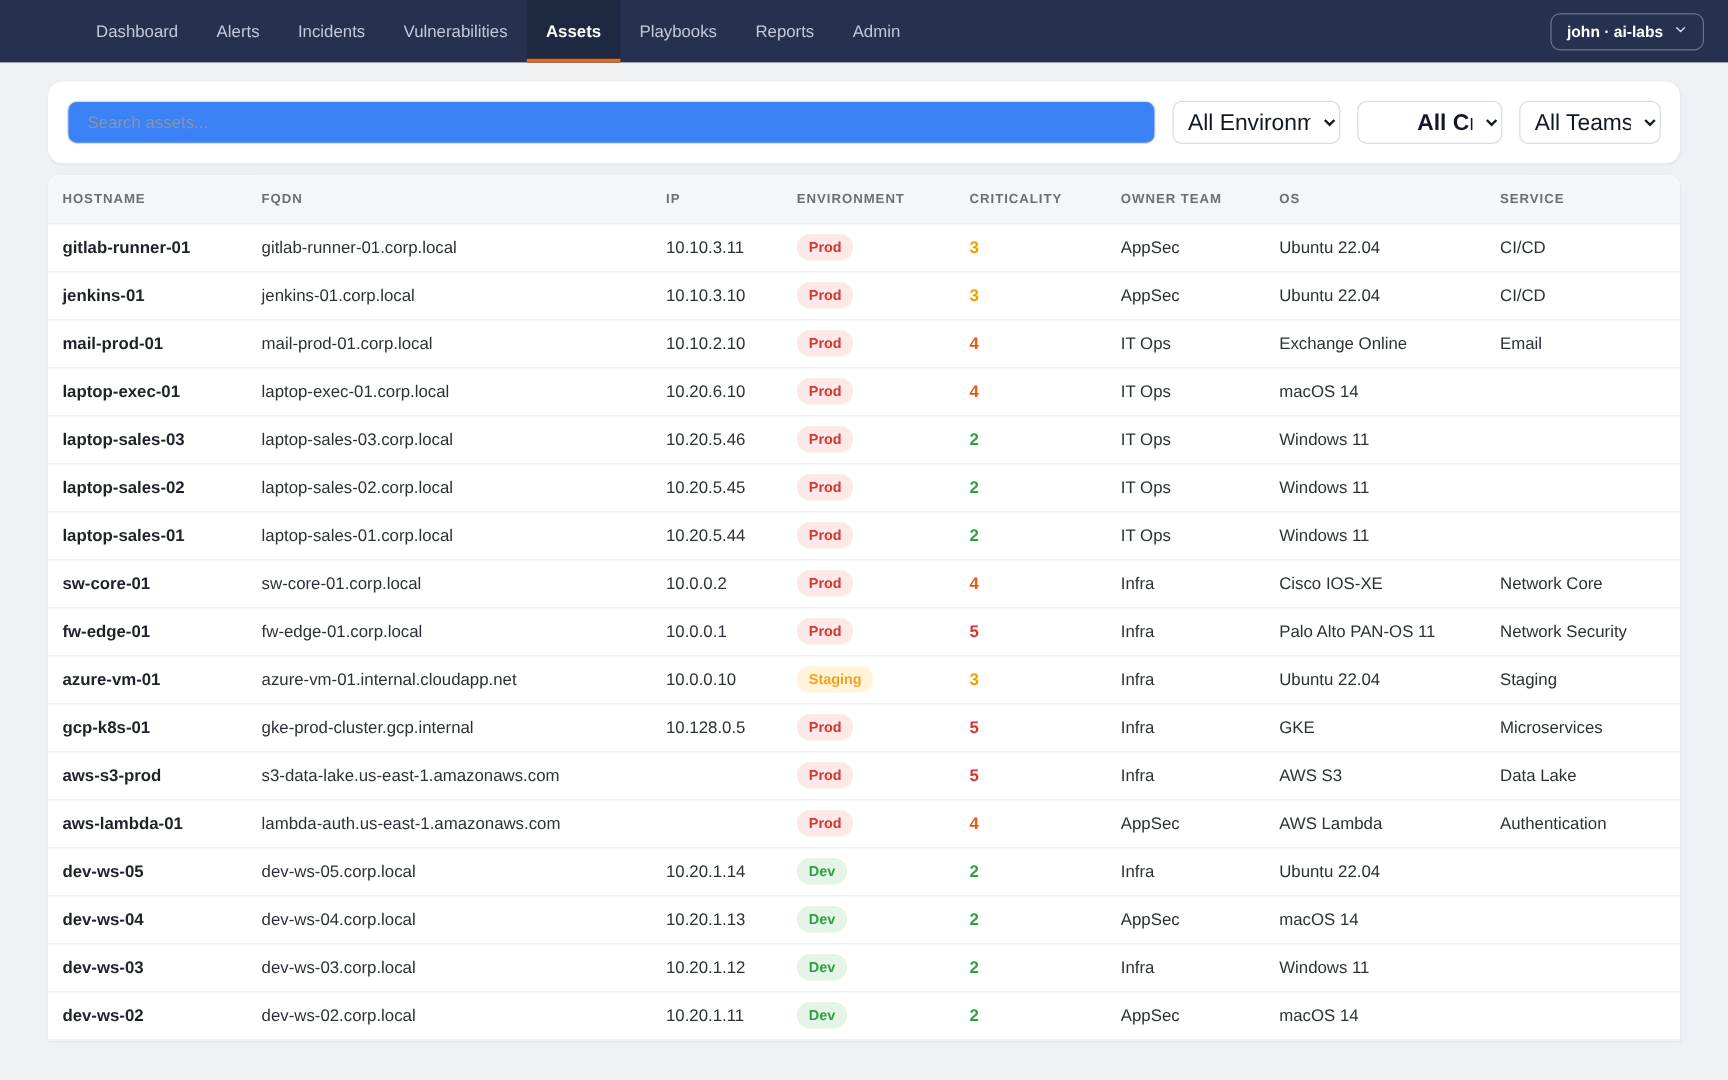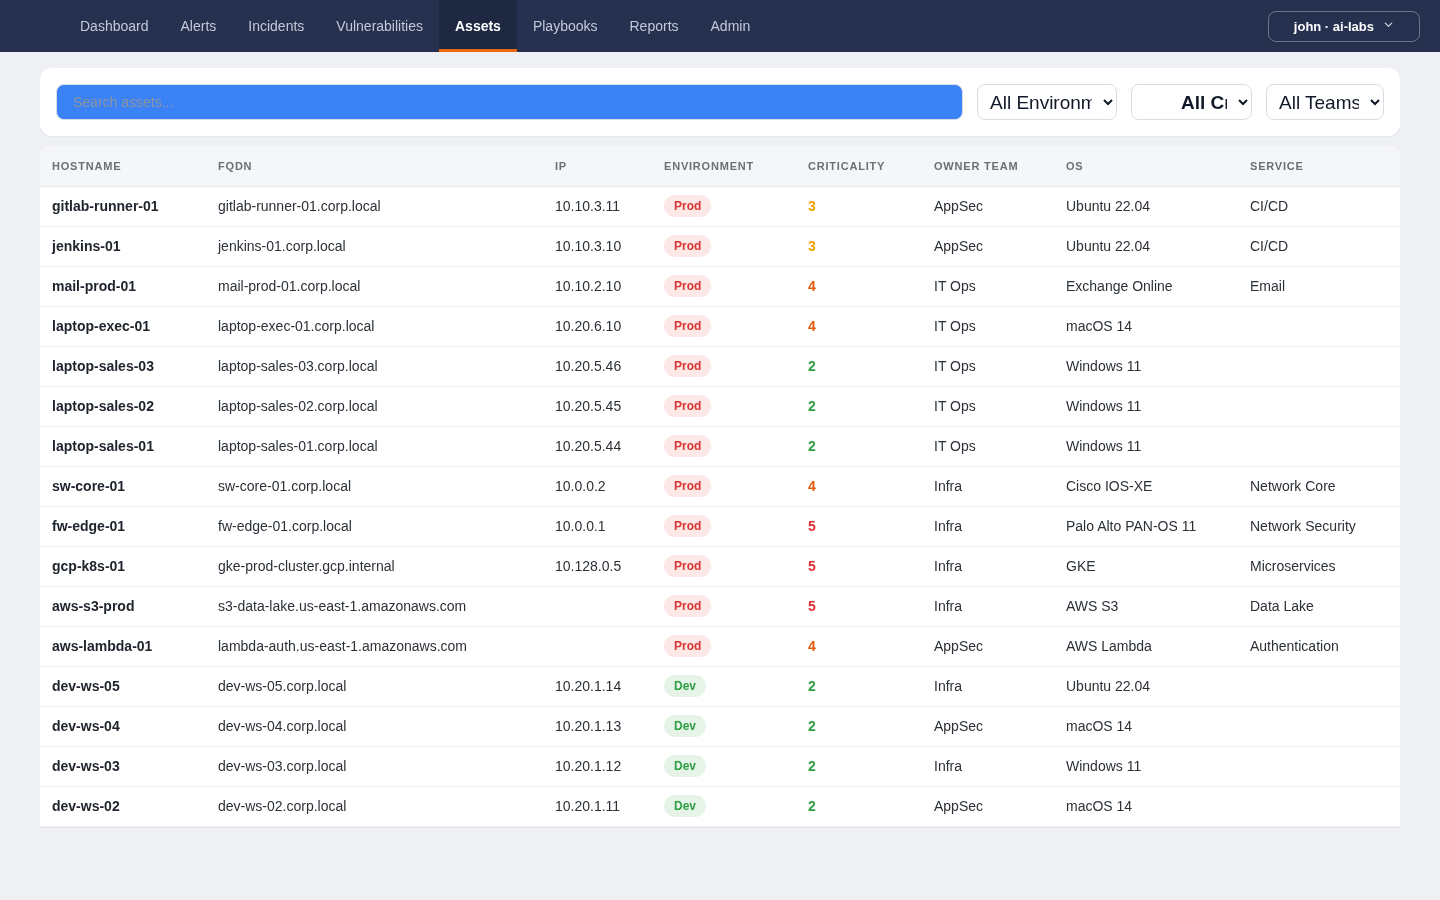--- a/index.html
+++ b/index.html
@@ -30,21 +30,21 @@
     border-bottom:3px solid transparent; border-top:3px solid transparent;
   }
   .nav-item.active{
     background:var(--navbar-active-bg); color:#ffffff; font-weight:700;
     border-bottom-color:var(--accent-orange);
   }
   .user-menu{
     margin-left:auto; align-self:center;
     display:flex; align-items:flex-start; gap:9px;
     border:1px solid rgba(255,255,255,.32); border-radius:8px;
-    padding:7px 25px; color:#ffffff; font-size:13px; font-weight:700;
+    padding:7px 13px; color:#ffffff; font-size:13px; font-weight:700;
     cursor:pointer; background:transparent;
   }
   
   .filter-card{
     margin:16px 40px 0; background:#ffffff; border-radius:12px;
     padding:16px; display:flex; align-items:center; gap:14px;
     box-shadow:0 1px 2px rgba(16,24,40,.05);
   }
   .search-input{
     flex:1; height:36px; border:1px solid #d9dde3; border-radius:8px;
@@ -234,20 +234,30 @@
           <td class="hostname">fw-edge-01</td>
           <td>fw-edge-01.corp.local</td>
           <td>10.0.0.1</td>
           <td><span class="badge env-prod">Prod</span></td>
           <td><span class="crit crit-5">5</span></td>
           <td>Infra</td>
           <td>Palo Alto PAN-OS 11</td>
           <td>Network Security</td>
         </tr>
         <tr>
+          <td class="hostname">azure-vm-01</td>
+          <td>azure-vm-01.internal.cloudapp.net</td>
+          <td>10.0.0.10</td>
+          <td><span class="badge env-staging">Staging</span></td>
+          <td><span class="crit crit-3">3</span></td>
+          <td>Infra</td>
+          <td>Ubuntu 22.04</td>
+          <td>Staging</td>
+        </tr>
+        <tr>
           <td class="hostname">gcp-k8s-01</td>
           <td>gke-prod-cluster.gcp.internal</td>
           <td>10.128.0.5</td>
           <td><span class="badge env-prod">Prod</span></td>
           <td><span class="crit crit-5">5</span></td>
           <td>Infra</td>
           <td>GKE</td>
           <td>Microservices</td>
         </tr>
         <tr>

